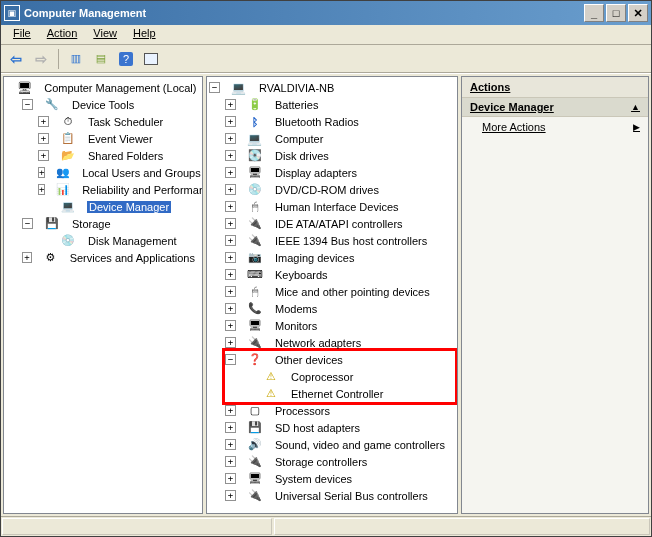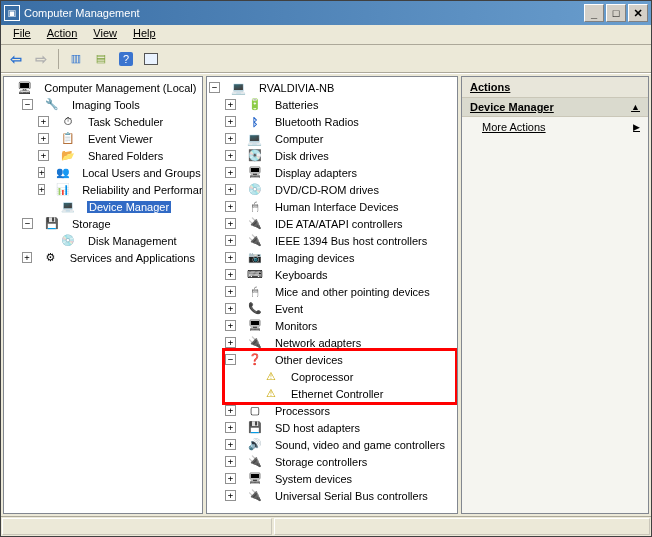--- a/index.html
+++ b/index.html
@@ -2,21 +2,21 @@
 <html><head>
 <meta charset="utf-8">
 <style>
 * { box-sizing: border-box; margin: 0; padding: 0; font-family: Tahoma, Arial, sans-serif; font-size: 11px; }
 body { background: #c0c0c0; }
 
 
 .window { width: 652px; height: 537px; background: #ece9d8; border: 1px solid #404040; display: flex; flex-direction: column; }
 .titlebar { height: 24px; background: linear-gradient(to right,#3a6ea5,#6a9ece); display: flex; align-items: center; padding: 0 3px; color: #fff; }
 .titlebar .ticon { width:16px; height:16px; background:#3a6ea5; border:1px solid #fff; margin-right:4px; display:inline-flex; align-items:center; justify-content:center; font-size:9px; }
-.titlebar .title { font-weight:normal; flex:1; }
+.titlebar .title { font-weight:bold; flex:1; }
 .winbtns { display:flex; gap:2px; }
 .winbtn { width:20px; height:18px; background:#d4d0c8; border:1px solid #808080; border-top-color:#fff; border-left-color:#fff; display:flex; align-items:center; justify-content:center; font-family:Arial; font-size:11px; font-weight:bold; color:#000; }
 
 
 .menubar { height:20px; background:#ece9d8; border-bottom:1px solid #aca899; display:flex; padding-left:4px; }
 .menuitem { padding:2px 8px; text-decoration:underline; text-decoration-color:transparent; }
 .menuitem .ul { text-decoration:underline;text-align:center; }
 
 
 .toolbar { height:28px; background:#ece9d8; border-bottom:1px solid #aca899; display:flex; align-items:center; padding:0 4px; gap:3px; }
@@ -146,21 +146,21 @@
             <div class="node">
               <span class="exp empty"></span>
               <span class="ico ic-computer"></span>
               <span class="label">Computer Management (Local)</span>
             </div>
             <ul>
               <li>
                 <div class="node">
                   <span class="exp">−</span>
                   <span class="ico ic-tools"></span>
-                  <span class="label">Imaging Tools</span>
+                  <span class="label">Device Tools</span>
                 </div>
                 <ul>
                   <li>
                       <div class="node">
                         <span class="exp">+</span>
                         <span class="ico ic-clock"></span>
                         <span class="label">Task Scheduler</span>
                       </div>
                     </li>
                   <li>
@@ -320,21 +320,21 @@
                   <div class="node">
                     <span class="exp">+</span>
                     <span class="ico ic-mouse"></span>
                     <span class="label">Mice and other pointing devices</span>
                   </div>
                 </li>
               <li>
                   <div class="node">
                     <span class="exp">+</span>
                     <span class="ico ic-modem"></span>
-                    <span class="label">Event</span>
+                    <span class="label">Modems</span>
                   </div>
                 </li>
               <li>
                   <div class="node">
                     <span class="exp">+</span>
                     <span class="ico ic-monitor"></span>
                     <span class="label">Monitors</span>
                   </div>
                 </li>
               <li>

